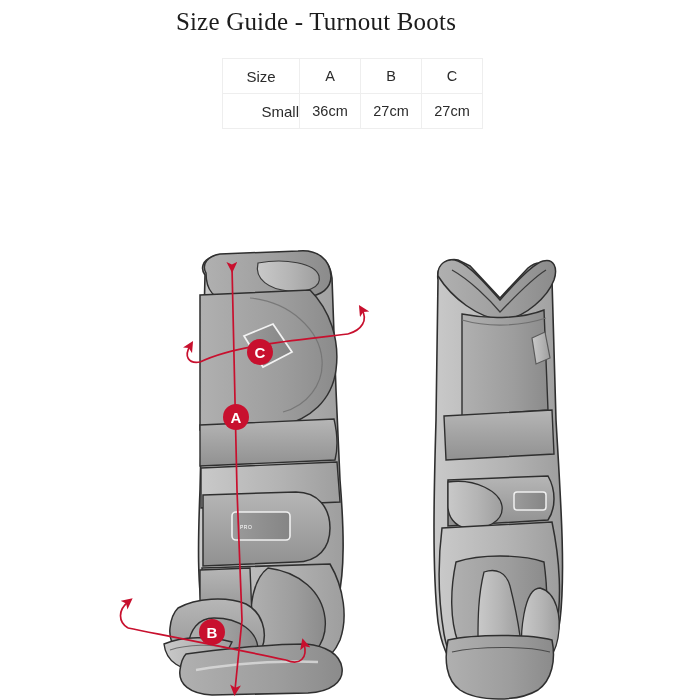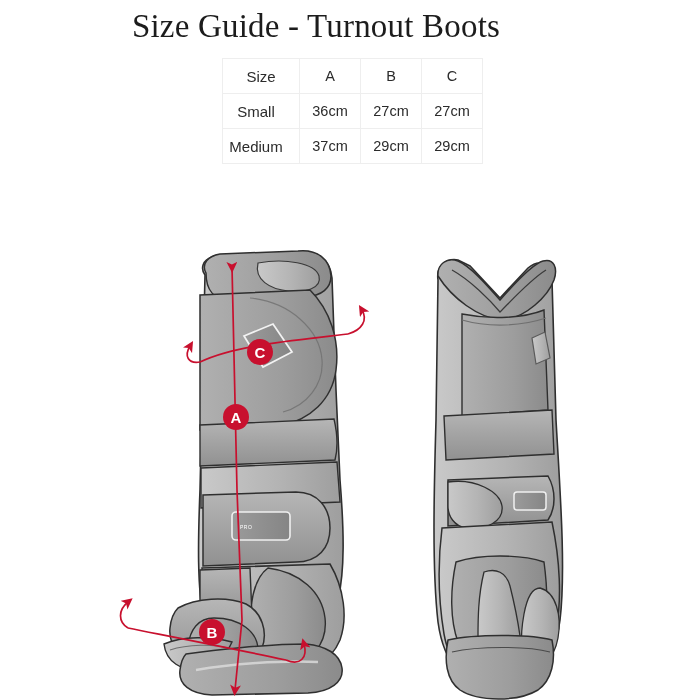--- a/index.html
+++ b/index.html
@@ -22,21 +22,21 @@
   }
 
   
   .title {
     position: absolute;
     top: 8px;
     left: 0;
     width: 632px;
     text-align: center;
     font-family: "Liberation Serif", "DejaVu Serif", serif;
-    font-size: 33px;
+    font-size: 25px;
     color: #1c1c1c;
     letter-spacing: 0.2px;
     white-space: nowrap;
   }
 
   
   .table-wrap {
     position: absolute;
     top: 58px;
     left: 222px;
@@ -53,21 +53,21 @@
     height: 34px;
     font-size: 14.5px;
     color: #2b2b2b;
     font-weight: normal;
     text-align: center;
     padding: 0;
     background: #ffffff;
   }
   table.size-table .col-size {
     width: 76px;
-    padding-right: 10px;
+    text-align: right;
     font-size: 15px;
   }
   table.size-table thead .col-size {
     text-align: center;
     padding-right: 0;
   }
   table.size-table .col-m { width: 60px; }
 
   
   .illustration {
@@ -114,26 +114,20 @@
           <th class="col-m">C</th>
         </tr>
       </thead>
       <tbody>
         <tr>
           <td class="col-size">Small</td>
           <td class="col-m">36cm</td>
           <td class="col-m">27cm</td>
           <td class="col-m">27cm</td>
         </tr>
-        <tr>
-          <td class="col-size">Medium</td>
-          <td class="col-m">37cm</td>
-          <td class="col-m">29cm</td>
-          <td class="col-m">29cm</td>
-        </tr>
       </tbody>
     </table>
   </div>
 
   <div class="illustration">
     <svg width="700" height="460" viewBox="0 0 700 460" xmlns="http://www.w3.org/2000/svg">
       <defs>
         <linearGradient id="gLight" x1="0" y1="0" x2="1" y2="0">
           <stop offset="0%" stop-color="#c9c9c9"></stop>
           <stop offset="55%" stop-color="#b4b4b4"></stop>

